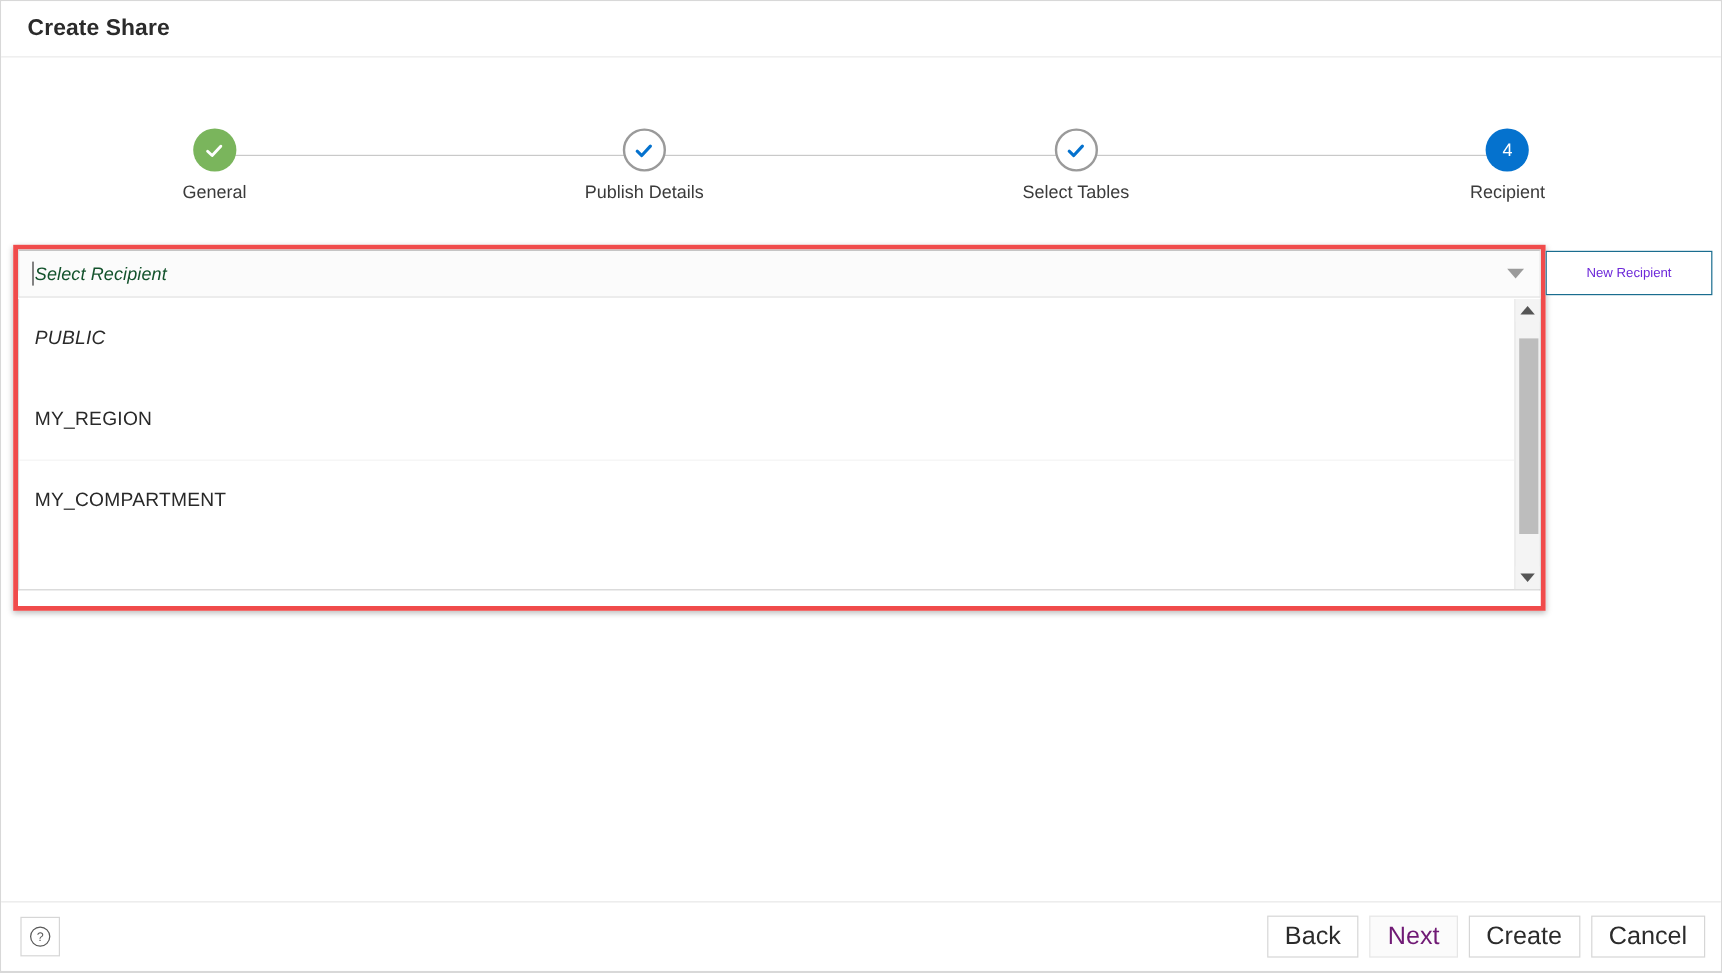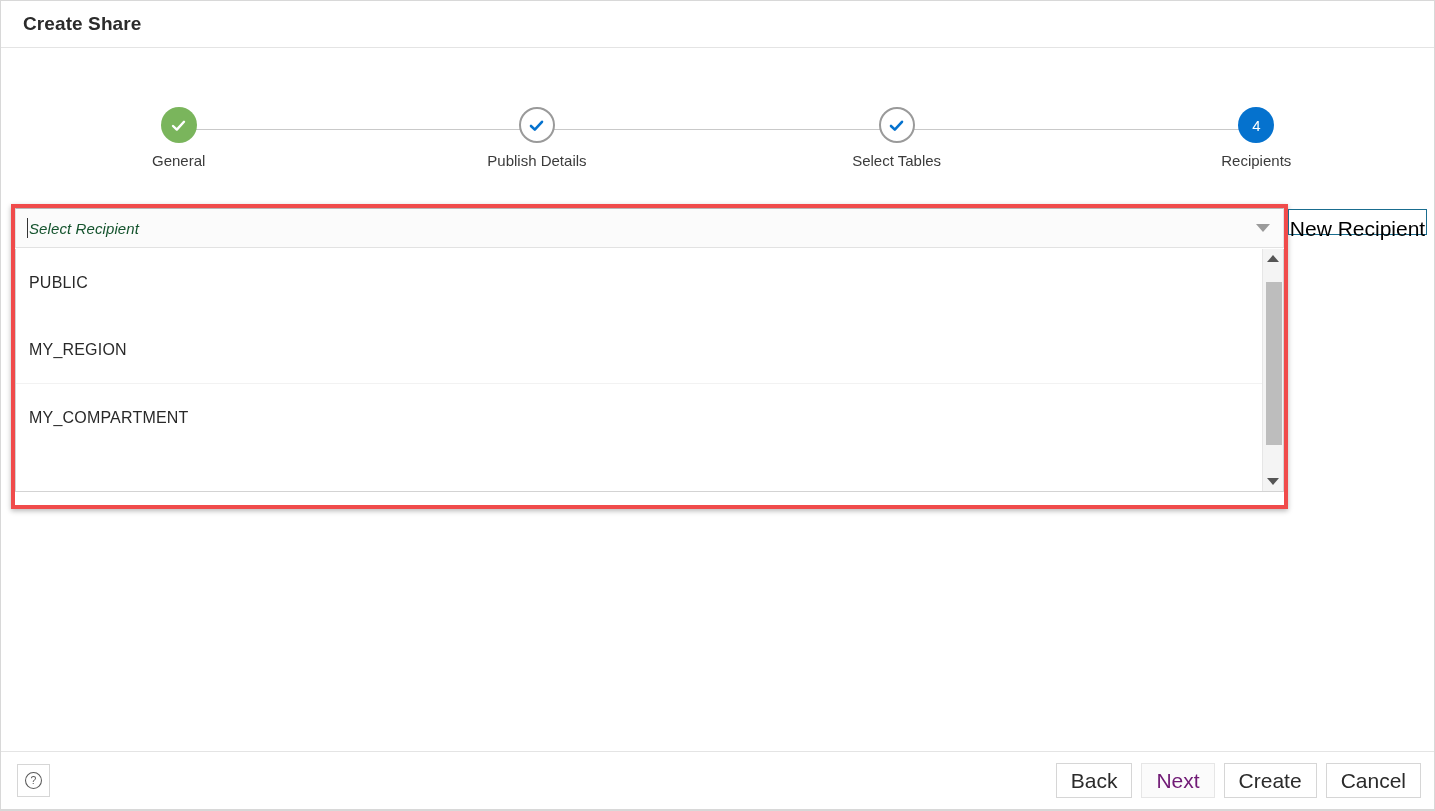--- a/index.html
+++ b/index.html
@@ -158,25 +158,25 @@
     border-left: 7px solid transparent;
     border-right: 7px solid transparent;
     border-top: 8px solid #9b9b9b;
   }
 
   .new-recipient-btn {
     position: absolute;
     left: 1287px;
     top: 161px;
     width: 139px;
-    height: 26px;
+    height: 37px;
     background: #fff;
     border: 1px solid #1a6d8f;
-    color: #000000;
-    font-size: 21px;
+    color: #6d28d9;
+    font-size: 11px;
     font-family: "Liberation Sans", sans-serif;
     cursor: pointer;
     line-height: 37px;
     text-align: center;
     padding: 0;
   }
 
   
   .dropdown {
     position: absolute;
@@ -200,21 +200,21 @@
     display: flex;
     align-items: center;
     padding-left: 13px;
     font-size: 16px;
     color: #292929;
     background: #fff;
     border-bottom: 1px solid #f2f2f2;
     cursor: pointer;
     letter-spacing: .2px;
   }
-  .dd-item.first { height: 67px; border-bottom: none; }
+  .dd-item.first { height: 67px; border-bottom: none; font-style: italic; }
   .dd-item.selected {
     background: #f1f1f1;
     border-top: 1px solid #e3e3e3;
     border-bottom: 1px solid #e3e3e3;
   }
   .dd-item.last { border-bottom: none; }
 
   
   .scrollbar {
     flex: 0 0 21px;
@@ -339,21 +339,21 @@
             <path d="M4 10 L7.8 13.6 L15 5.8" fill="none" stroke="#0572ce" stroke-width="2.6" stroke-linecap="round" stroke-linejoin="round"></path>
           </svg>
         </div>
         <div class="step-label">Select Tables</div>
       </div>
 
       <div class="step" style="left:87.6%;">
         <div class="step-marker current">
           <span class="num">4</span>
         </div>
-        <div class="step-label">Recipients</div>
+        <div class="step-label">Recipient</div>
       </div>
     </div>
 
     <div class="highlight-box"></div>
 
     <div class="combo-row">
       <div class="combo-input">
         <span class="caret"></span>
         <span class="combo-placeholder">Select Recipient</span>
         <span class="combo-arrow"></span>

